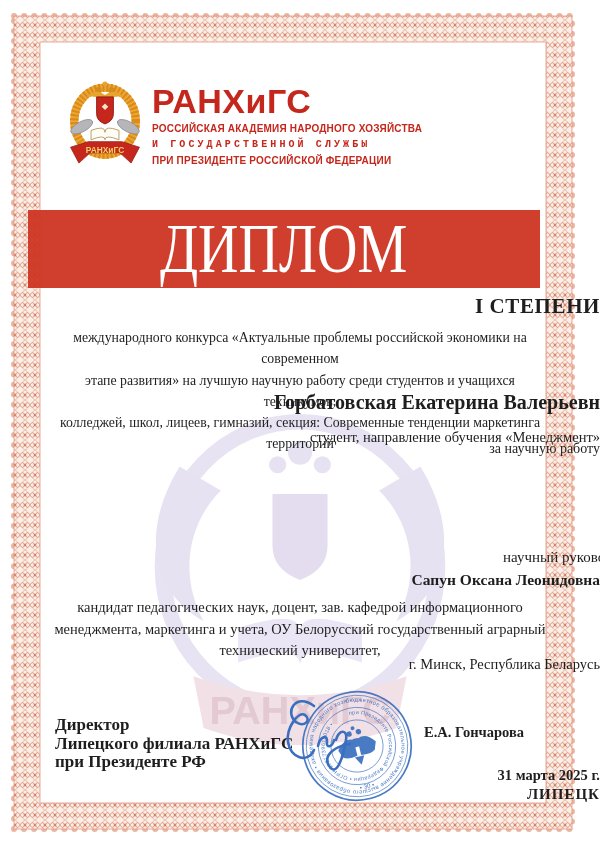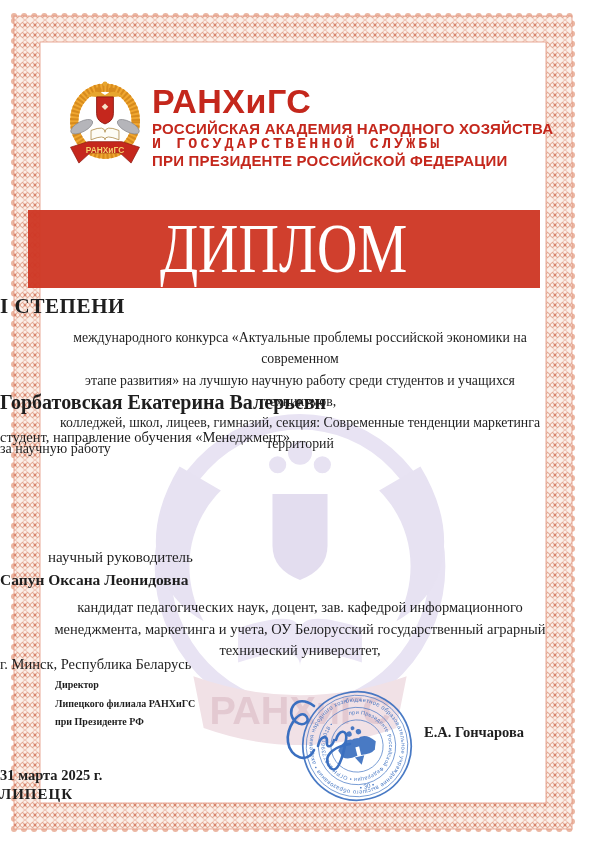--- a/index.html
+++ b/index.html
@@ -2,31 +2,31 @@
 <html><head>
 <meta charset="utf-8">
 <style>
   html,body{margin:0;padding:0;background:#888;}
   .page{
     position:relative;width:600px;height:849px;background:#ffffff;
     margin:0 auto;overflow:hidden;
     font-family:"Liberation Serif","DejaVu Serif",serif;color:#1e1e1e;
   }
   .abs{position:absolute;}
-  .center{width:100%;text-align:left;left:0;}
+  .center{width:100%;text-align:right;left:0;}
   
   .frame{position:absolute;left:0;top:0;z-index:0;}
   
   .watermark{position:absolute;left:128px;top:408px;z-index:0;}
   
   .emblem{position:absolute;left:64px;top:76px;z-index:2;}
   .logo-text{position:absolute;left:152px;top:84px;z-index:2;
     font-family:"Liberation Sans","DejaVu Sans",sans-serif;color:#c4271c;}
   .brand{font-size:34px;font-weight:bold;line-height:34px;letter-spacing:0.5px;}
-  .logo-sub{font-size:15px;font-weight:bold;line-height:11px;margin-top:5px;letter-spacing:0.2px;}
+  .logo-sub{font-size:10px;font-weight:bold;line-height:11px;margin-top:5px;letter-spacing:0.2px;}
   .logo-sub.sp{letter-spacing:3.1px;font-family:Liberation Mono, monospace;}
   
   .banner{position:absolute;left:28px;top:210px;width:512px;height:78px;
     background:rgba(206,55,36,0.96);z-index:1;
     display:flex;align-items:center;justify-content:center;}
   .banner-title{font-size:70px;color:#ffffff;line-height:70px;
     transform:scaleX(0.8);white-space:nowrap;}
   
   .degree{top:294px;font-size:21px;font-weight:bold;letter-spacing:0.6px;z-index:2;}
   .competition{top:327px;left:50px;width:500px;text-align:center;
@@ -35,21 +35,21 @@
   .student{top:429px;font-size:14.5px;z-index:2;}
   .forwork{top:441px;font-size:14px;z-index:2;}
   .worktitle{top:478px;left:45px;width:510px;text-align:center;
     font-size:15.2px;font-weight:bold;line-height:25px;z-index:2;}
   .sup-label{top:549px;font-size:15px;z-index:2;margin-left:48px;}
   .sup-name{top:571px;font-size:15.5px;font-weight:bold;z-index:2;}
   .credentials{top:597px;left:48px;width:504px;text-align:center;
     font-size:14.5px;line-height:21.5px;z-index:2;}
   .location{top:656px;font-size:14.5px;z-index:2;}
   
-  .director{position:absolute;left:55px;top:676px;font-size:10px;
+  .director{position:absolute;left:55px;top:716px;font-size:17px;
     font-weight:bold;line-height:18.5px;z-index:2;}
   .signer-name{position:absolute;left:424px;top:724px;font-size:14.5px;
     font-weight:bold;z-index:2;}
   .date-line{top:767px;font-size:14.5px;font-weight:bold;z-index:1;}
   .city-line{top:786px;font-size:15px;font-weight:bold;letter-spacing:1px;z-index:1;}
   .stamp{position:absolute;left:299px;top:688px;z-index:3;opacity:0.92;}
   .signature{position:absolute;left:278px;top:684px;z-index:4;}
 </style>
 </head>
 <body>

